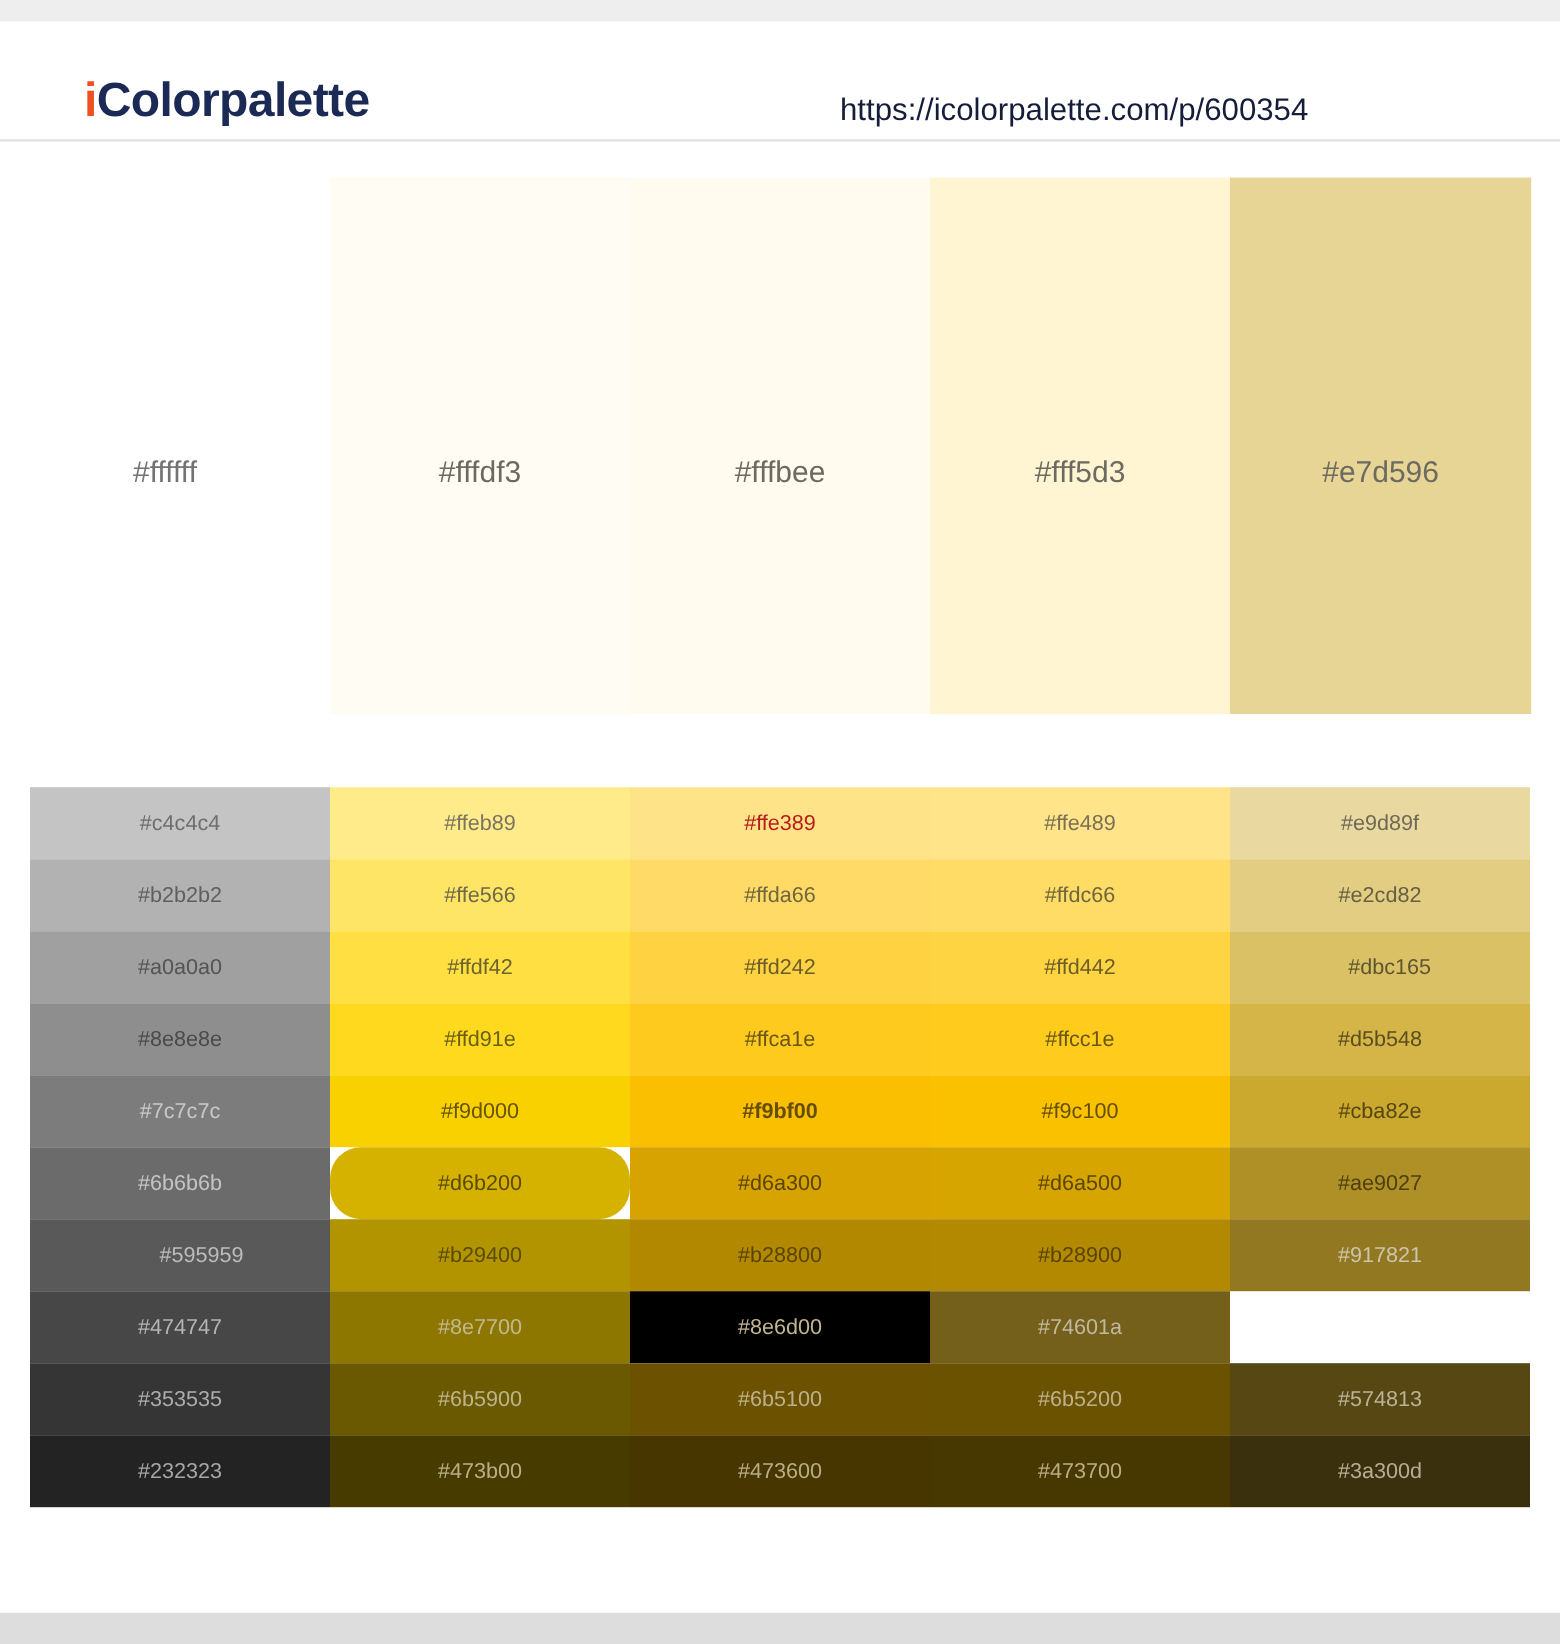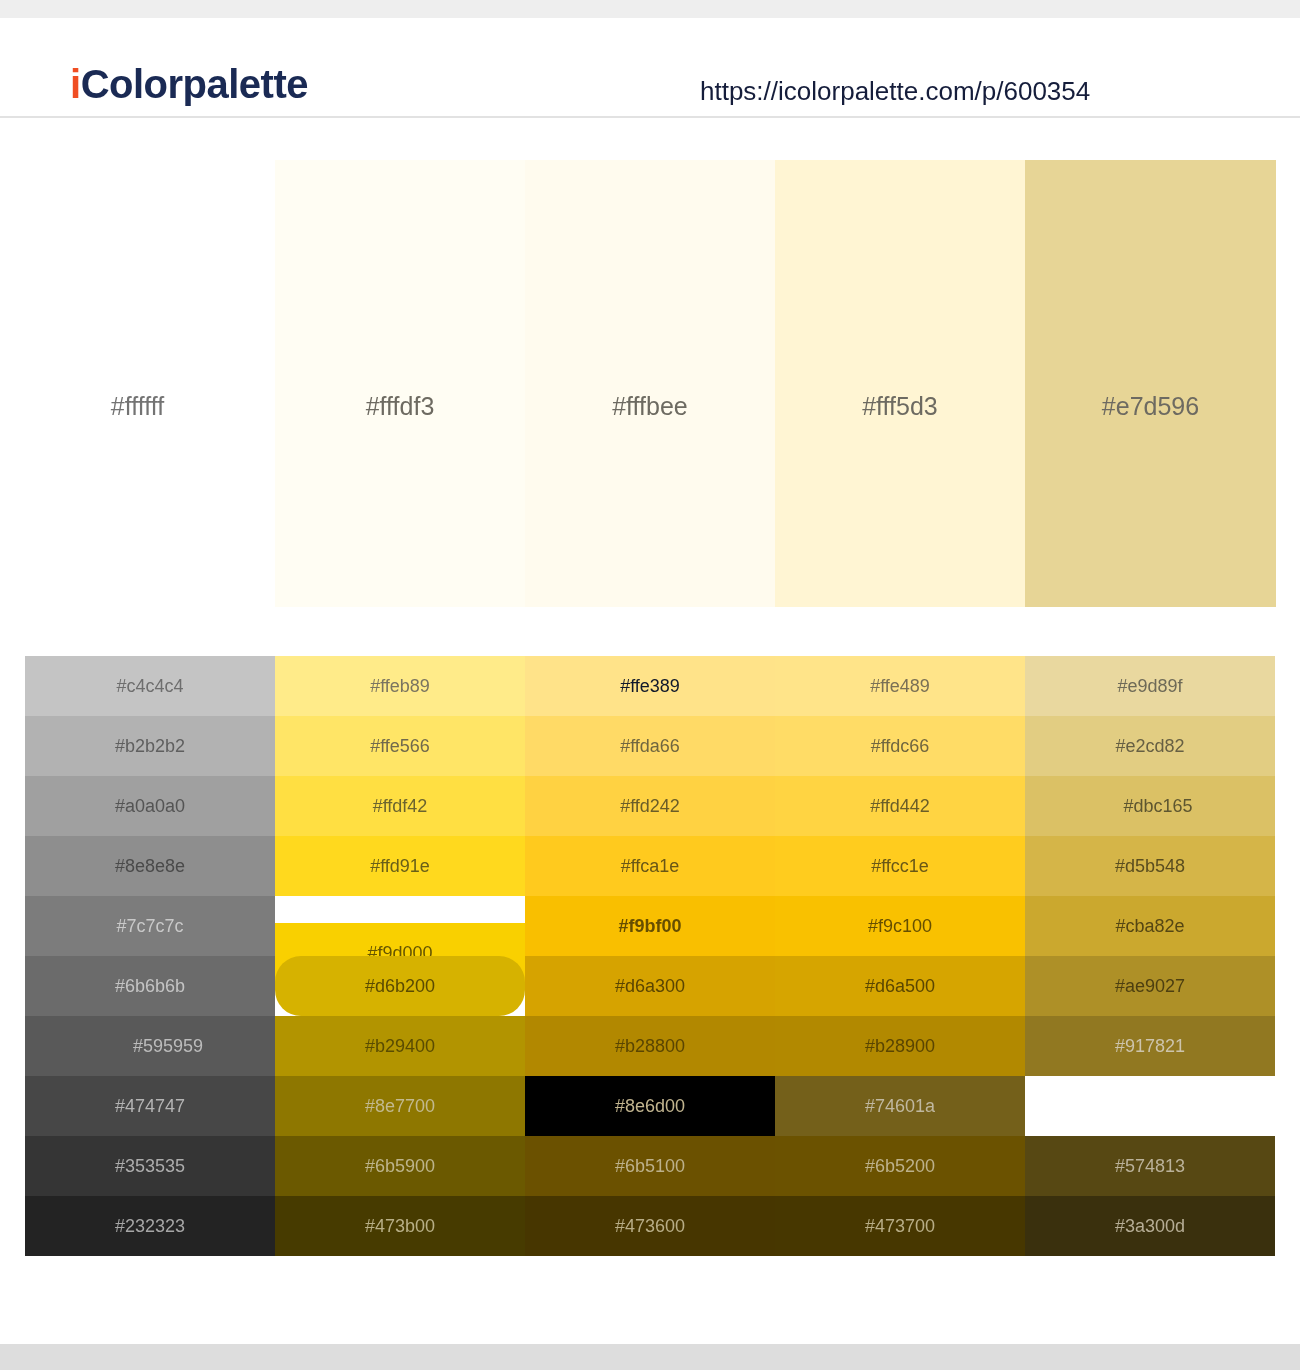--- a/index.html
+++ b/index.html
@@ -49,21 +49,21 @@
     position: absolute;
     left: 700px; top: 58px;
     font-size: 26px;
     color: #151d3b;
     white-space: nowrap;
   }
 
   
   .palette-strip {
     position: absolute;
-    left: 0; top: 160px;
+    left: 0; top: 148px;
     width: 1076px; height: 447px;
     display: flex;
   }
   .palette-cell {
     flex: 0 0 250px;
     height: 447px;
     position: relative;
   }
   .palette-cell:first-child { flex: 0 0 275px; }
   .palette-cell:last-child  { flex: 0 0 251px; }
@@ -137,21 +137,21 @@
     </div>
     <div class="palette-cell" style="background: rgb(231, 213, 150);">
       <div class="palette-label" style="color: rgb(109, 106, 97);">#e7d596</div>
     </div>
   </div>
 
 <div class="shade-table">
     <div class="shade-row">
       <div class="shade-cell" style="background: rgb(196, 196, 196); color: rgb(110, 110, 110);">#c4c4c4</div>
       <div class="shade-cell" style="background: rgb(255, 235, 137); color: rgb(122, 116, 96);">#ffeb89</div>
-      <div class="shade-cell" style="background: rgb(255, 227, 137); color: #0f172a;">#ffe389</div>
+      <div class="shade-cell" style="background: rgb(255, 227, 137); color: #b91c1c;">#ffe389</div>
       <div class="shade-cell" style="background: rgb(255, 228, 137); color: rgb(122, 112, 85);">#ffe489</div>
       <div class="shade-cell" style="background: rgb(233, 216, 159); color: rgb(110, 106, 87);">#e9d89f</div>
     </div>
     <div class="shade-row">
       <div class="shade-cell" style="background: rgb(178, 178, 178); color: rgb(95, 95, 95);">#b2b2b2</div>
       <div class="shade-cell" style="background: rgb(255, 229, 102); color: rgb(112, 105, 76);">#ffe566</div>
       <div class="shade-cell" style="background: rgb(255, 218, 102); color: rgb(112, 102, 63);">#ffda66</div>
       <div class="shade-cell" style="background: rgb(255, 220, 102); color: rgb(112, 102, 63);">#ffdc66</div>
       <div class="shade-cell" style="background: rgb(226, 205, 130); color: rgb(102, 95, 67);">#e2cd82</div>
     </div>
@@ -164,21 +164,21 @@
     </div>
     <div class="shade-row">
       <div class="shade-cell" style="background: rgb(142, 142, 142); color: rgb(74, 74, 74);">#8e8e8e</div>
       <div class="shade-cell" style="background: rgb(255, 217, 30); color: rgb(105, 95, 24);">#ffd91e</div>
       <div class="shade-cell" style="background: rgb(255, 202, 30); color: rgb(105, 86, 22);">#ffca1e</div>
       <div class="shade-cell" style="background: rgb(255, 204, 30); color: rgb(105, 87, 22);">#ffcc1e</div>
       <div class="shade-cell" style="background: rgb(213, 181, 72); color: rgb(90, 77, 31);">#d5b548</div>
     </div>
     <div class="shade-row">
       <div class="shade-cell" style="background: rgb(124, 124, 124); color: rgb(201, 201, 201);">#7c7c7c</div>
-      <div class="shade-cell" style="background: rgb(249, 208, 0); color: rgb(102, 85, 0); margin-top: 27px;">#f9d000</div>
+      <div class="shade-cell" style="background: rgb(249, 208, 0); color: rgb(102, 85, 0);">#f9d000</div>
       <div class="shade-cell" style="background: rgb(249, 191, 0); color: rgb(102, 78, 0); font-weight: bold;">#f9bf00</div>
       <div class="shade-cell" style="background: rgb(249, 193, 0); color: rgb(102, 79, 0);">#f9c100</div>
       <div class="shade-cell" style="background: rgb(203, 168, 46); color: rgb(85, 70, 19);">#cba82e</div>
     </div>
     <div class="shade-row">
       <div class="shade-cell" style="background: rgb(107, 107, 107); color: rgb(196, 196, 196);">#6b6b6b</div>
       <div class="shade-cell" style="background: rgb(214, 178, 0); color: rgb(91, 75, 0); border-radius: 26px;">#d6b200</div>
       <div class="shade-cell" style="background: rgb(214, 163, 0); color: rgb(91, 69, 0);">#d6a300</div>
       <div class="shade-cell" style="background: rgb(214, 165, 0); color: rgb(91, 70, 0);">#d6a500</div>
       <div class="shade-cell" style="background: rgb(174, 144, 39); color: rgb(77, 63, 16);">#ae9027</div>

